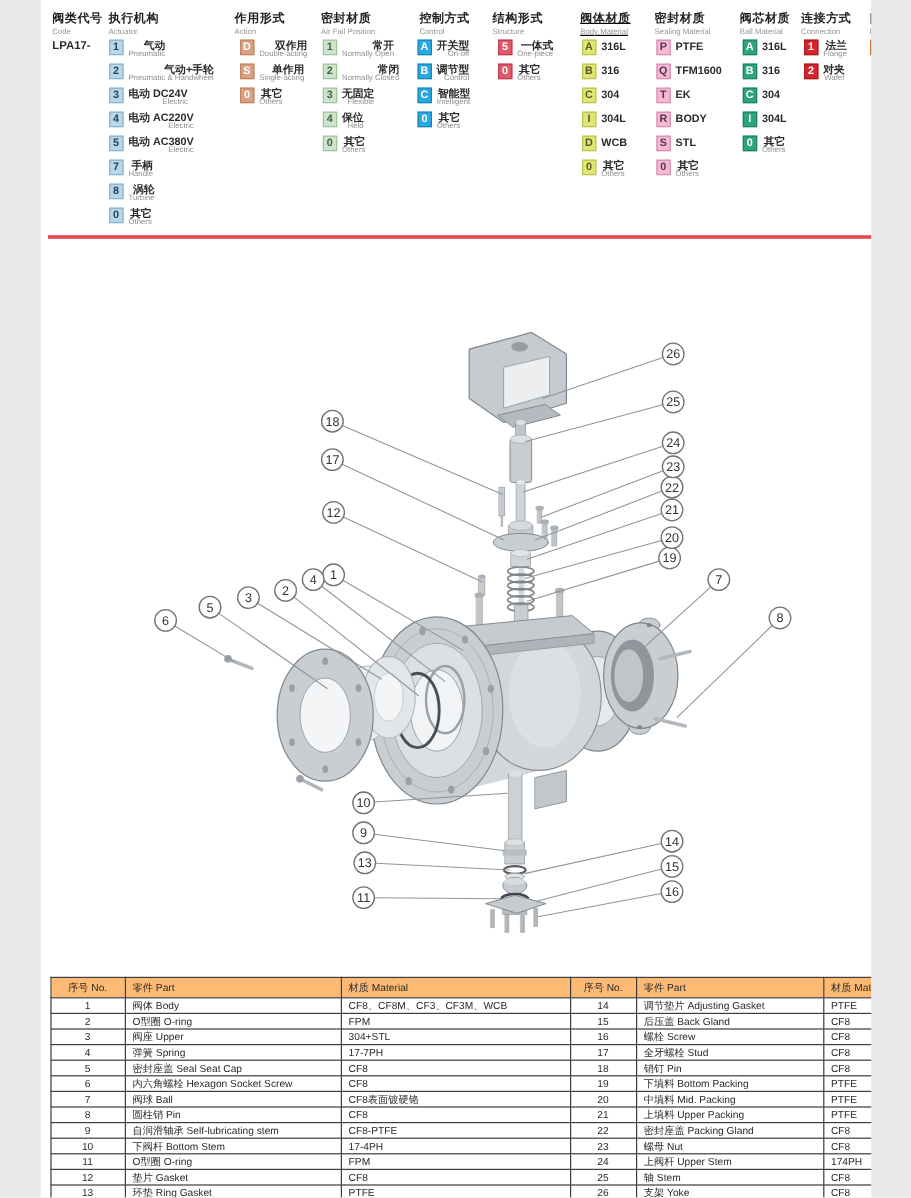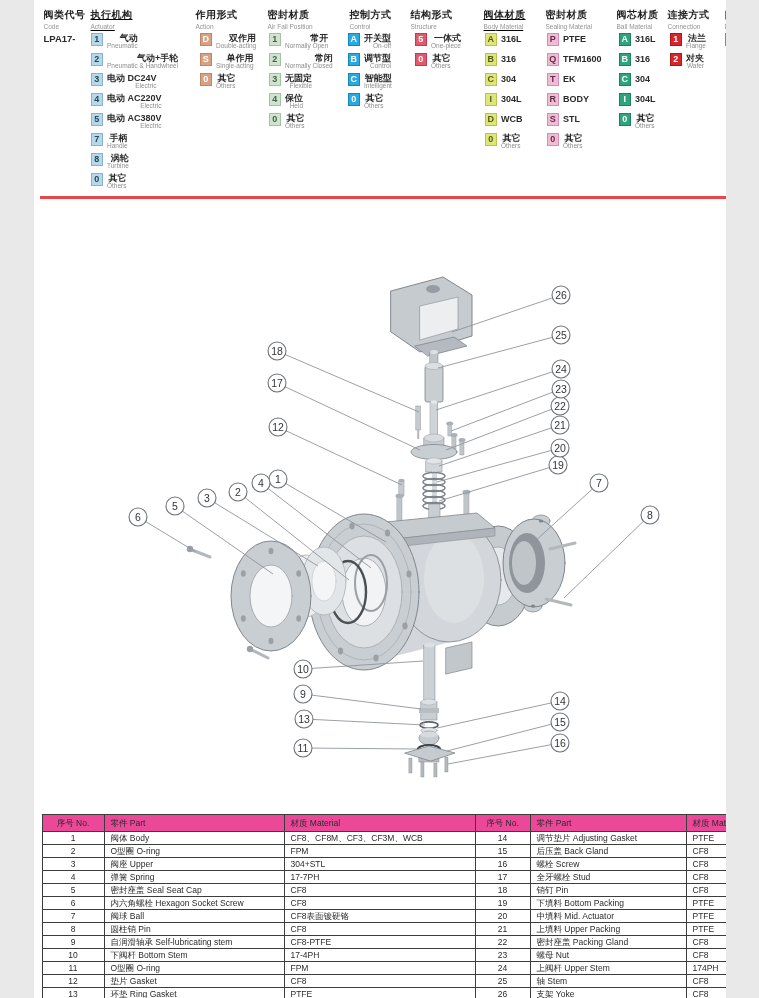--- a/index.html
+++ b/index.html
@@ -31,36 +31,36 @@
   .callout-circle { fill:#ffffff; stroke:#6d7379; stroke-width:1.1; }
   .callout-num { font-size:10.5px; fill:#333; text-anchor:middle; font-family:"Liberation Sans","DejaVu Sans",sans-serif; }
   .leader { stroke:#8f959b; stroke-width:0.9; fill:none; }
   
   #parts-table { position:absolute; left:8px; top:814px; border-collapse:collapse; table-layout:fixed; width:740px; }
   #parts-table th, #parts-table td {
     border:1px solid #3c3c3c; font-size:8.5px; color:#2a2a2a;
     height:12px; line-height:12px; padding:0 2px 0 6px; overflow:hidden; white-space:nowrap;
     font-weight:normal; text-align:left;
   }
-  #parts-table th { background:#ec4899; height:16px; line-height:16px; }
+  #parts-table th { background:#fdba74; height:16px; line-height:16px; }
   #parts-table .no-cell { text-align:center; padding:0; }
 </style>
 </head>
 <body>
 
 <div id="page">
 
   <div class="legend-col" style="left:10px">
     <div class="col-head-zh">阀类代号</div>
     <div class="col-head-en">Code</div>
     <div class="code-value">LPA17-</div>
   </div>
 
   <div id="legend-host">
-      <div class="legend-col" style="left: 57px; text-decoration: underline;">
+      <div class="legend-col" style="left: 57px;">
         <div class="col-head-zh">执行机构</div>
         <div class="col-head-en">Actuator</div>
         <div class="legend-item" style="top: 25px; left: 0px;">
           <span class="lg-box" style="background: rgb(183, 216, 233); border-color: rgb(134, 179, 204); color: rgb(39, 69, 92);">1</span>
           <span class="lg-label">
             <span class="zh">气动</span>
             <span class="en">Pneumatic</span>
           </span>
         </div>
         <div class="legend-item" style="top: 45px; left: 0px;">
@@ -745,21 +745,21 @@
           <td>CF8</td>
           <td class="no-cell">19</td>
           <td>下填料 Bottom Packing</td>
           <td>PTFE</td>
         </tr>
         <tr>
           <td class="no-cell">7</td>
           <td>阀球 Ball</td>
           <td>CF8表面镀硬铬</td>
           <td class="no-cell">20</td>
-          <td>中填料 Mid. Actuator</td>
+          <td>中填料 Mid. Packing</td>
           <td>PTFE</td>
         </tr>
         <tr>
           <td class="no-cell">8</td>
           <td>圆柱销 Pin</td>
           <td>CF8</td>
           <td class="no-cell">21</td>
           <td>上填料 Upper Packing</td>
           <td>PTFE</td>
         </tr>

